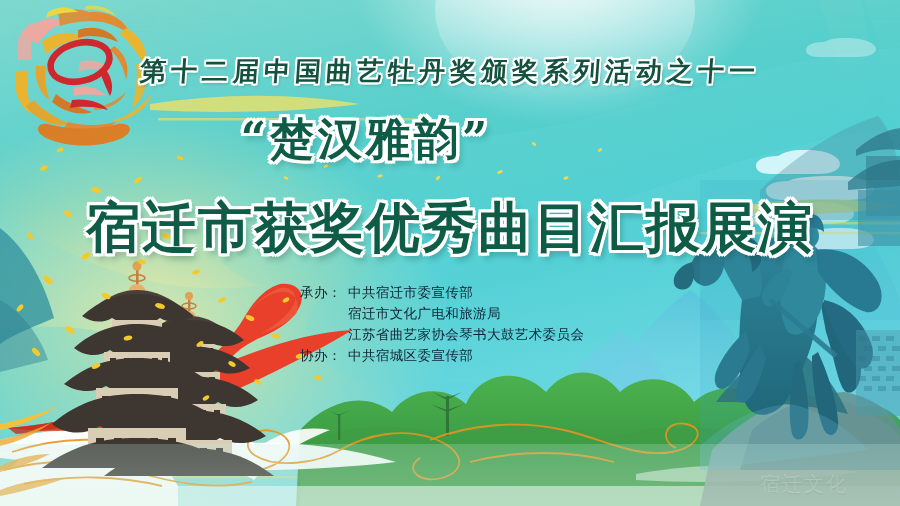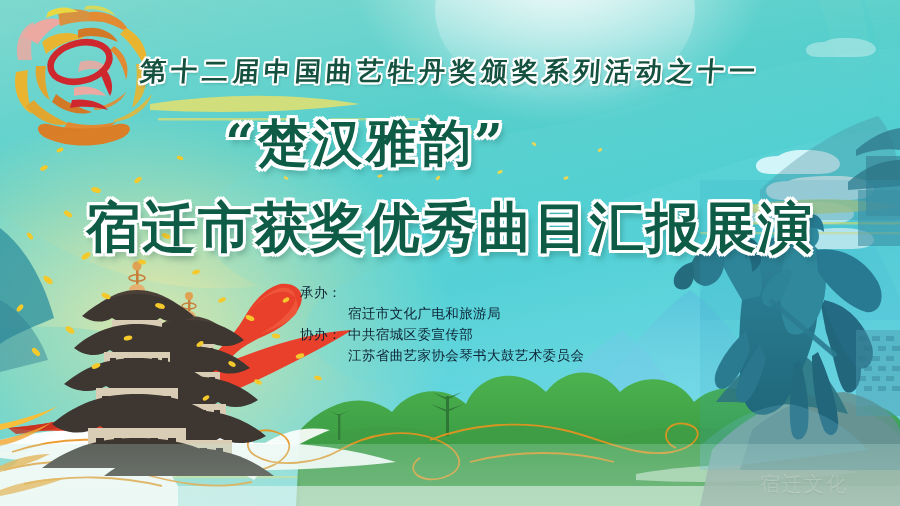--- a/index.html
+++ b/index.html
@@ -23,21 +23,21 @@
     font-size:26px;font-weight:bold;letter-spacing:5px;color:#14513f;
     font-family:"DejaVu Sans","Liberation Sans",sans-serif;
     text-shadow:
       -1.6px -1.6px 0 #fff, 1.6px -1.6px 0 #fff, -1.6px 1.6px 0 #fff, 1.6px 1.6px 0 #fff,
       0 -1.8px 0 #fff, 0 1.8px 0 #fff, -1.8px 0 0 #fff, 1.8px 0 0 #fff,
       2px 3px 3px rgba(10,70,60,.30);
     transform:skewX(-4deg);
   }
   .main-title{
     position:absolute;top:110px;left:0;width:732px;text-align:center;
-    font-size:50px;font-weight:bold;letter-spacing:4px;color:#0f5c46;
+    font-size:44px;font-weight:bold;letter-spacing:4px;color:#0f5c46;
     font-family:"DejaVu Serif","Liberation Serif",serif;
     text-shadow:
       -3px -3px 0 #fff, 3px -3px 0 #fff, -3px 3px 0 #fff, 3px 3px 0 #fff,
       0 -3.4px 0 #fff, 0 3.4px 0 #fff, -3.4px 0 0 #fff, 3.4px 0 0 #fff,
       -2px -2px 0 #fff, 4px 6px 6px rgba(8,60,50,.33);
   }
   .sub-title{
     position:absolute;top:192px;left:0;width:900px;text-align:center;
     font-size:54px;font-weight:bold;letter-spacing:2px;color:#0f5c46;
     font-family:"DejaVu Serif","Liberation Serif",serif;
@@ -451,30 +451,31 @@
 
     <div class="header-line">第十二届中国曲艺牡丹奖颁奖系列活动之十一</div>
 
     <div class="main-title">“楚汉雅韵”</div>
 
     <div class="sub-title">宿迁市获奖优秀曲目汇报展演</div>
 
     <div class="credits" id="credits">
         <div class="row">
           <span class="lbl">承办：</span>
+          <span class="val">中共宿迁市委宣传部</span>
         </div>
         <div class="row indent">
           <span class="lbl">主办：</span>
           <span class="val">宿迁市文化广电和旅游局</span>
         </div>
+        <div class="row indent">
+          <span class="lbl">主办：</span>
+          <span class="val">江苏省曲艺家协会琴书大鼓艺术委员会</span>
+        </div>
         <div class="row">
           <span class="lbl">协办：</span>
           <span class="val">中共宿城区委宣传部</span>
         </div>
-        <div class="row indent">
-          <span class="lbl">主办：</span>
-          <span class="val">江苏省曲艺家协会琴书大鼓艺术委员会</span>
-        </div>
       </div>
 
     <div class="watermark">宿迁文化</div>
   </div>
 </div>
 
 </body></html>

